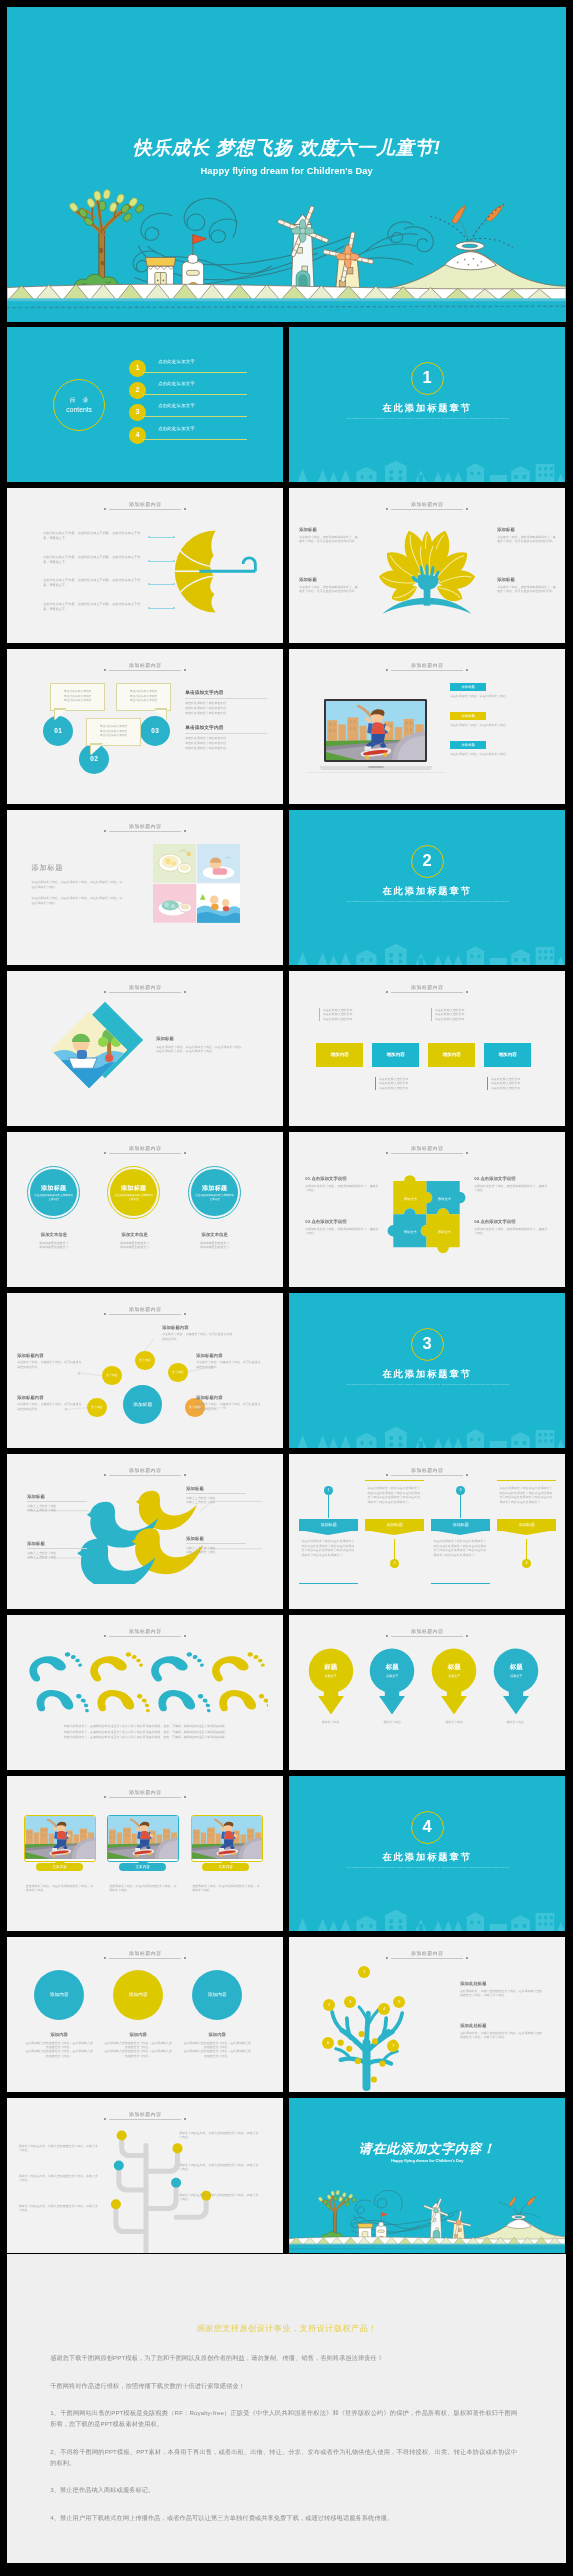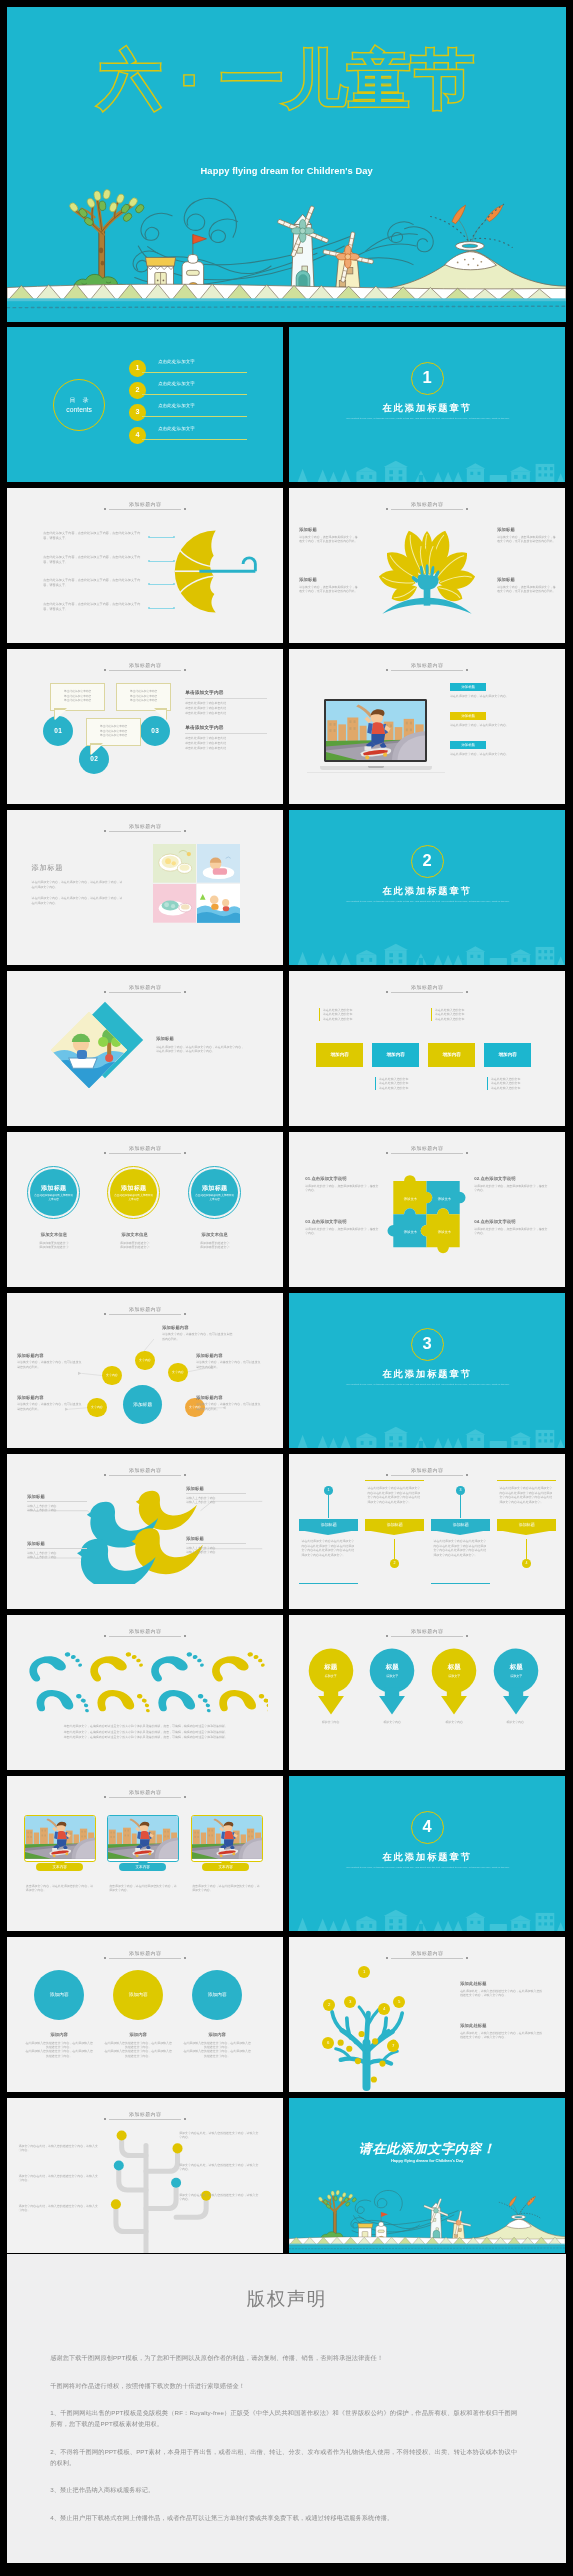--- a/index.html
+++ b/index.html
@@ -170,21 +170,21 @@
      font-weight:700; font-style:italic; letter-spacing:0.7px; }
   .th-sub { position:absolute; left:0; top:60px; width:276px; text-align:center; color:#fff; font-size:4px; font-weight:600; }
   .thart { position:absolute; left:0; bottom:0; width:276px; height:79px; }
 </style>
 </head>
 <body>
 
 <div class="page">
 
   <div class="hero">
-    <div class="hero-title">六 · 一儿童节</div>
+    <div class="hero-sub">快乐成长  梦想飞扬  欢度六一儿童节!</div>
     <div class="hero-sub-en">Happy flying dream for Children's Day</div>
     <svg class="heroart" viewBox="0 0 779 230" preserveAspectRatio="none">
       <g fill="none" stroke="#2e7f88" stroke-width="1.5" stroke-linecap="round">
         <path d="M252 95 C248 85 259 76 269 81 C279 86 277 100 266 102 C252 104 244 92 248 79 C254 60 280 52 299 62 C319 72 325 94 315 112"></path>
         <path d="M194 113 C189 104 198 95 206 99 C215 103 212 115 202 116 C190 117 184 106 188 95 C194 80 215 74 230 82"></path>
         <path d="M285 115 C282 106 291 99 299 103 C308 107 305 118 296 119 C285 120 279 110 283 100 C289 87 308 83 321 90"></path>
         <path d="M196 125 C222 146 270 155 332 148 C398 141 450 122 480 110"></path>
         <path d="M183 124 C200 158 250 176 320 170 C386 164 440 140 470 124"></path>
         <path d="M182 157 C177 149 185 142 192 145 C200 149 197 159 189 160 C179 161 173 152 177 143 C183 131 199 128 210 134"></path>
         <path d="M196 146 C224 134 266 138 300 154 C328 167 352 164 368 152"></path>
@@ -1708,21 +1708,21 @@
               </g>
               <rect x="0" y="97" width="385" height="2" fill="#52c2d6"></rect>
               <path d="M0 104 L385 103" fill="none" stroke="#2d8fa5" stroke-width="1" stroke-dasharray="2 2.5" stroke-linecap="round"></path>
             </g>
           </svg>
         </div>
       </div>
   </div>
 
   <div class="copyright">
-      <div class="cp-title">版权声明</div>
+      <div class="cp-sub">感谢您支持原创设计事业，支持设计版权产品！</div>
       <div class="cp-body">
         <p class="cp-p">感谢您下载千图网原创PPT模板，为了您和千图网以及原创作者的利益，请勿复制、传播、销售，否则将承担法律责任！</p>
         <p class="cp-p">千图网将对作品进行维权，按照传播下载次数的十倍进行索取赔偿金！</p>
         <p class="cp-p">1、千图网网站出售的PPT模板是免版税类（RF：Royalty-free）正版受《中华人民共和国著作权法》和《世界版权公约》的保护，作品所有权、版权和著作权归千图网所有，您下载的是PPT模板素材使用权。</p>
         <p class="cp-p">2、不得将千图网的PPT模板、PPT素材，本身用于再出售，或者出租、出借、转让、分发、发布或者作为礼物供他人使用，不得转授权、出卖、转让本协议或本协议中的权利。</p>
         <p class="cp-p">3、禁止把作品纳入商标或服务标记。</p>
         <p class="cp-p">4、禁止用户用下载格式在网上传播作品，或者作品可以让第三方单独付费或共享免费下载，或通过转移电话服务系统传播。</p>
       </div>
     </div>
 </div>

